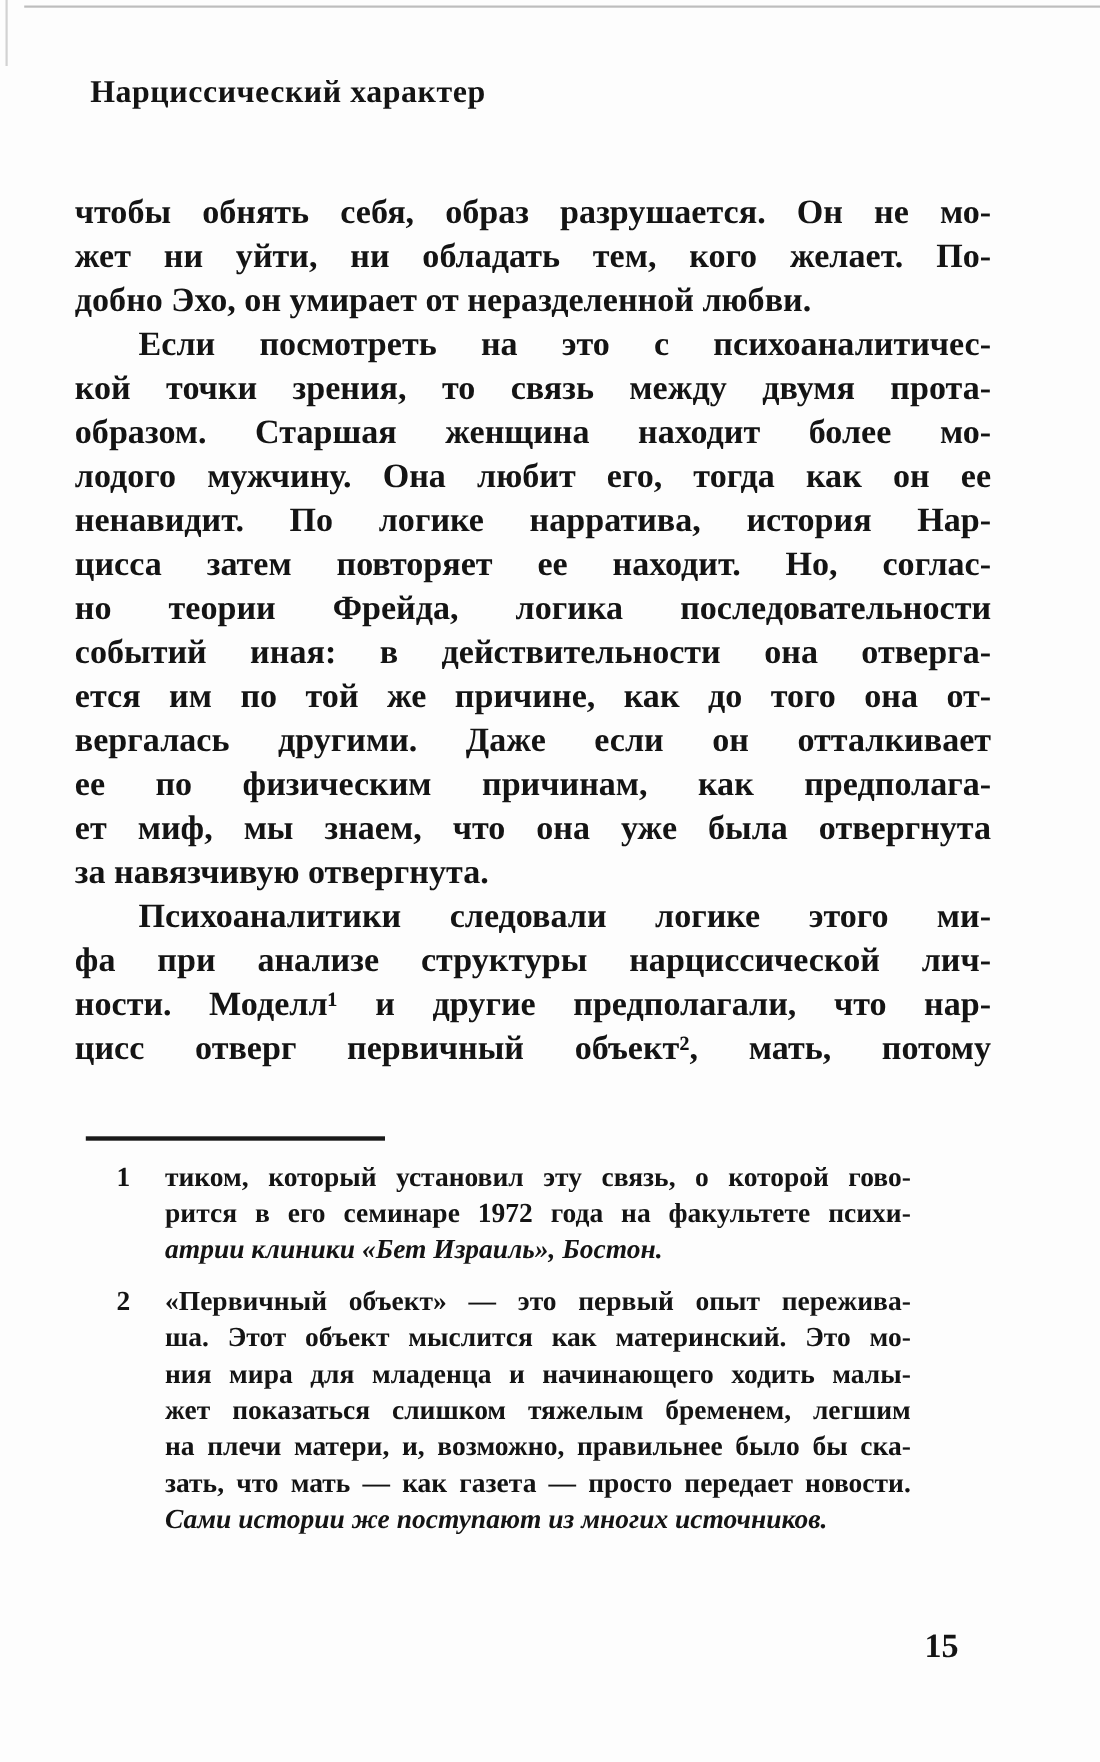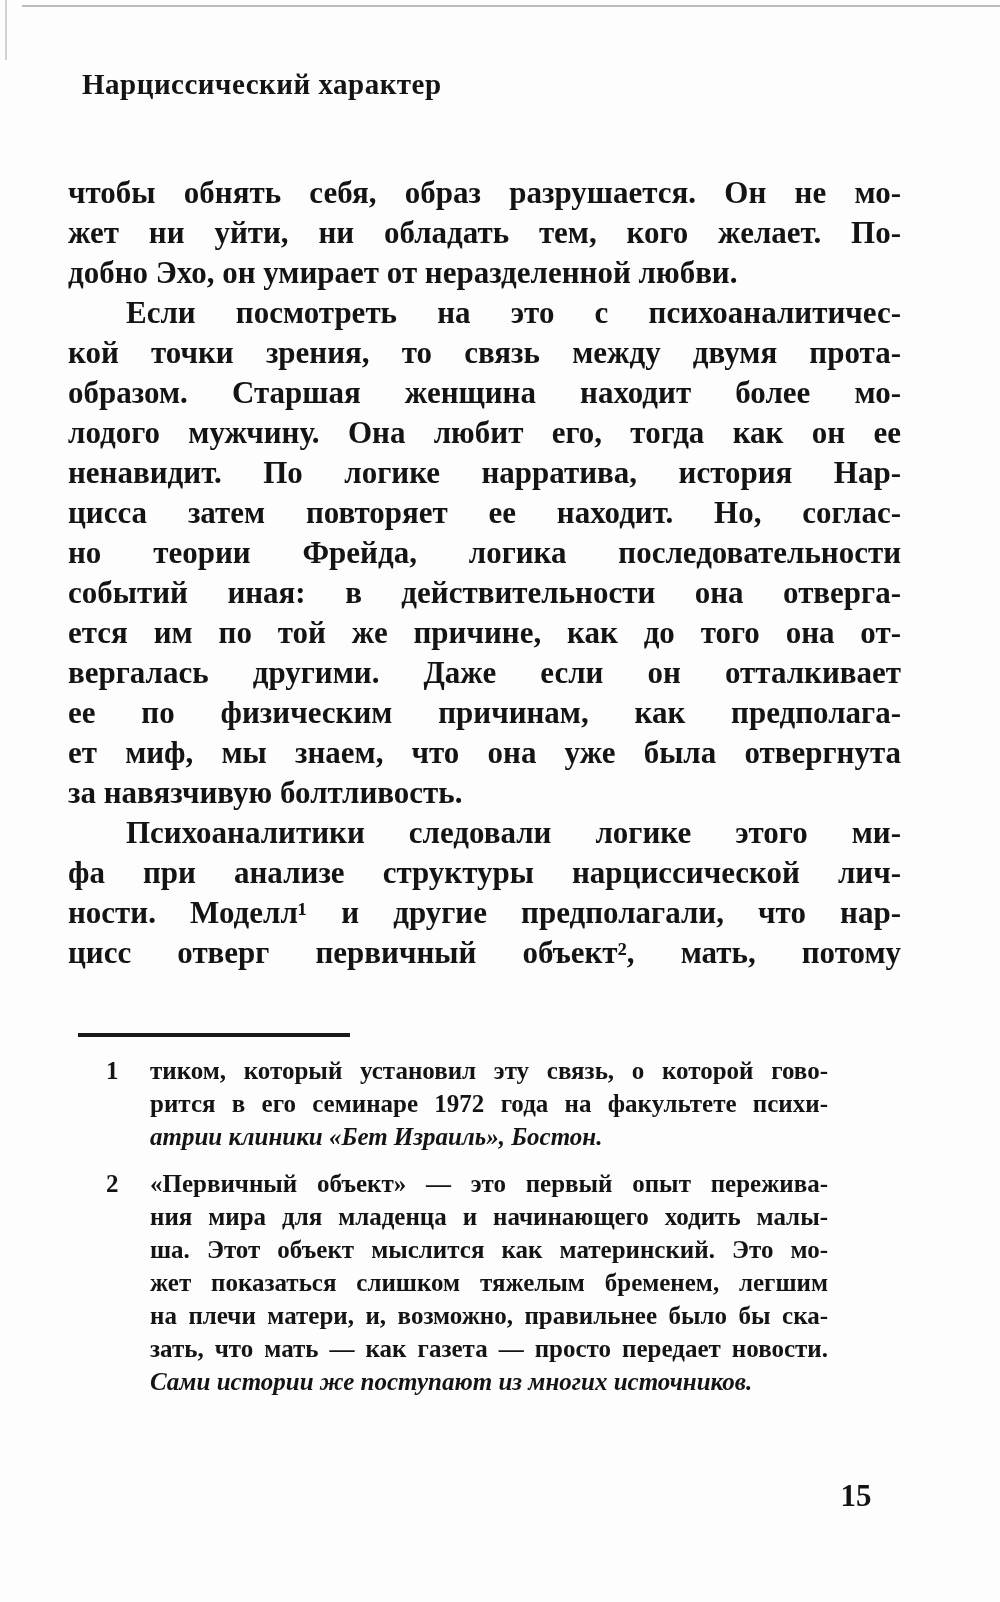--- a/index.html
+++ b/index.html
@@ -129,21 +129,21 @@
       <div class="line">образом. Старшая женщина находит более мо-</div>
       <div class="line">лодого мужчину. Она любит его, тогда как он ее</div>
       <div class="line">ненавидит. По логике нарратива, история Нар-</div>
       <div class="line">цисса затем повторяет ее находит. Но, соглас-</div>
       <div class="line">но теории Фрейда, логика последовательности</div>
       <div class="line">событий иная: в действительности она отверга-</div>
       <div class="line">ется им по той же причине, как до того она от-</div>
       <div class="line">вергалась другими. Даже если он отталкивает</div>
       <div class="line">ее по физическим причинам, как предполага-</div>
       <div class="line">ет миф, мы знаем, что она уже была отвергнута</div>
-      <div class="line last">за навязчивую болтливость.</div>
+      <div class="line last">за навязчивую отвергнута.</div>
       <div class="line indent">Психоаналитики следовали логике этого ми-</div>
       <div class="line">фа при анализе структуры нарциссической лич-</div>
       <div class="line">ности. Моделл¹ и другие предполагали, что нар-</div>
       <div class="line">цисс отверг первичный объект², мать, потому</div>
     </div>
 
   <hr class="fn-rule">
 
   <div class="footnotes">
       <div class="footnote">
@@ -151,22 +151,22 @@
         <div class="fn-text">
           <div class="line">тиком, который установил эту связь, о которой гово-</div>
           <div class="line">рится в его семинаре 1972 года на факультете психи-</div>
           <div class="line last">атрии клиники «Бет Израиль», Бостон.</div>
         </div>
       </div>
       <div class="footnote">
         <div class="fn-num">2</div>
         <div class="fn-text">
           <div class="line">«Первичный объект» — это первый опыт пережива-</div>
+          <div class="line">ша. Этот объект мыслится как материнский. Это мо-</div>
           <div class="line">ния мира для младенца и начинающего ходить малы-</div>
-          <div class="line">ша. Этот объект мыслится как материнский. Это мо-</div>
           <div class="line">жет показаться слишком тяжелым бременем, легшим</div>
           <div class="line">на плечи матери, и, возможно, правильнее было бы ска-</div>
           <div class="line">зать, что мать — как газета — просто передает новости.</div>
           <div class="line last">Сами истории же поступают из многих источников.</div>
         </div>
       </div>
     </div>
 
   <div class="page-number">15</div>
 </div>

